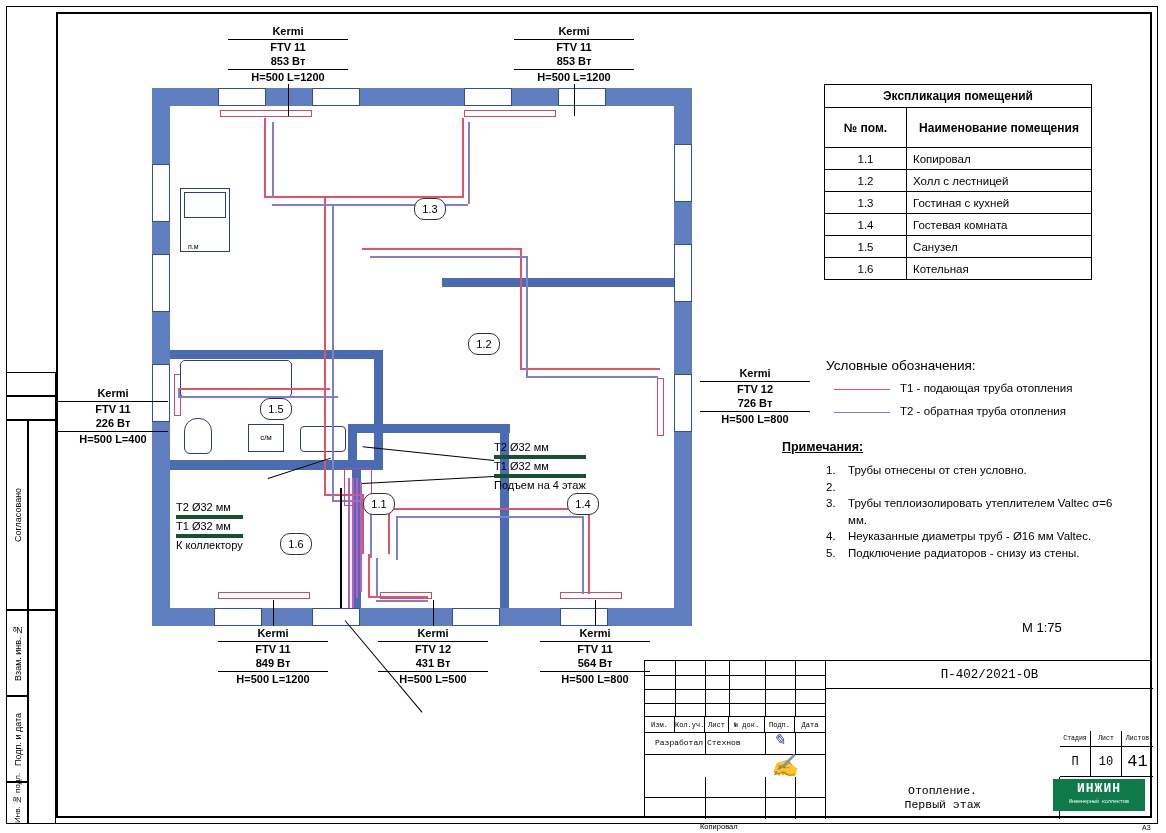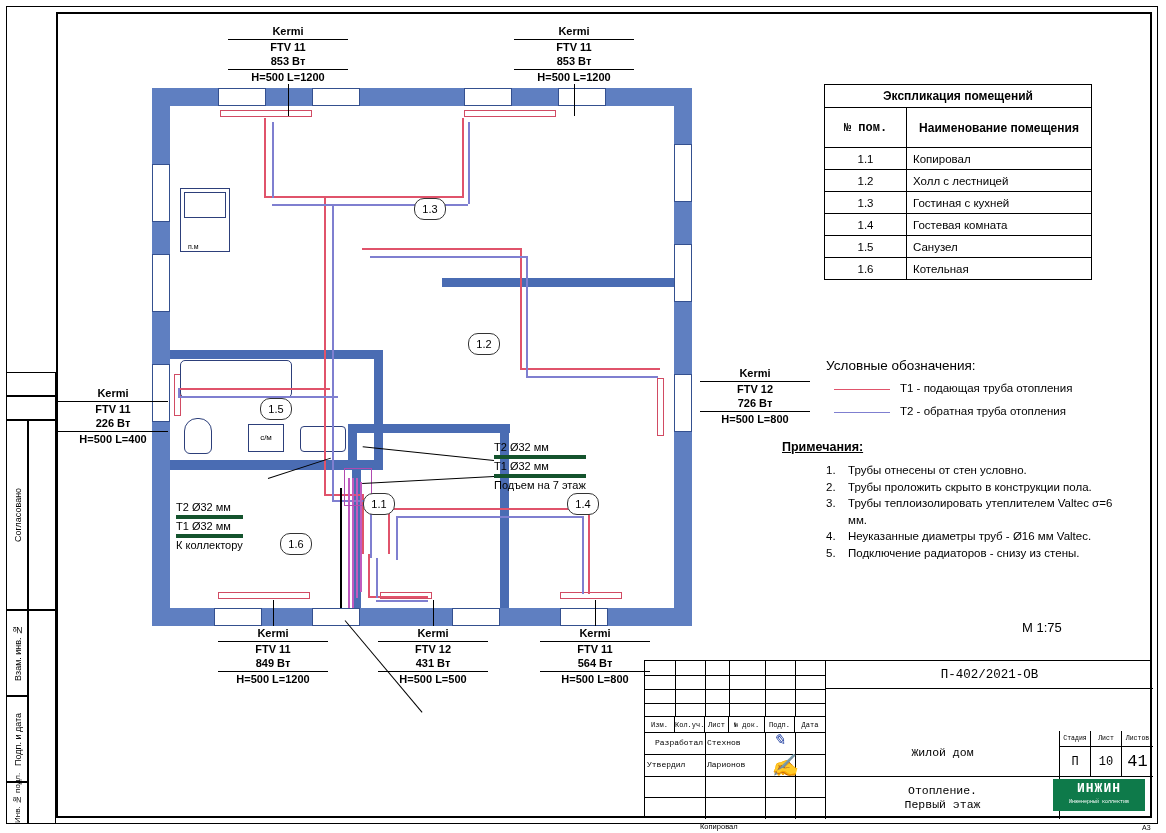--- a/index.html
+++ b/index.html
@@ -236,41 +236,41 @@
     <span class="ul">Kermi</span>
     <span>FTV 11</span><br>
     <span class="ul">564 Вт</span>
     <span>H=500 L=800</span>
   </div>
   <div class="leader" style="left:595px;top:600px;width:1px;height:26px;"></div>
 
   <div class="notebox" style="left:494px;top:440px;">
     <span class="l1">T2 Ø32 мм</span>
     <span class="l2">T1 Ø32 мм</span>
-    <span>Подъем на 7 этаж</span>
+    <span>Подъем на 4 этаж</span>
   </div>
   <div class="leader" style="left:362px;top:460px;width:132px;height:1px;transform:rotate(6deg);transform-origin:right center;"></div>
   <div class="leader" style="left:362px;top:476px;width:132px;height:1px;transform:rotate(-3deg);transform-origin:right center;"></div>
 
   <div class="notebox" style="left:176px;top:500px;">
     <span class="l1">T2 Ø32 мм</span>
     <span class="l2">T1 Ø32 мм</span>
     <span>К коллектору</span>
   </div>
   <div class="leader" style="left:268px;top:478px;width:66px;height:1px;transform:rotate(-18deg);transform-origin:left center;"></div>
 
   <div class="leader" style="left:345px;top:620px;width:120px;height:1px;transform:rotate(50deg);transform-origin:left center;"></div>
 
   <table class="expl">
     <tbody>
         <tr>
           <td class="hdr" colspan="2">Экспликация помещений</td>
         </tr>
     <tr>
-      <td class="c1 hdr" style="height:40px;font-family:Liberation Mono, monospace;">№ пом.</td>
+      <td class="c1 hdr" style="height:40px;">№ пом.</td>
       <td class="hdr">Наименование помещения</td>
     </tr>
     <tr>
           <td class="c1">1.1</td>
           <td>Копировал</td>
         </tr>
     <tr>
           <td class="c1">1.2</td>
           <td>Холл с лестницей</td>
         </tr>
@@ -300,21 +300,20 @@
   <div class="lg-text" style="left:900px;top:405px;">Т2 - обратная труба отопления</div>
 
   <div class="notes-title">Примечания:</div>
   <div class="notes">
     <div class="row">
         <span class="n">1.</span>
         <span>Трубы отнесены от стен условно.</span>
       </div>
     <div class="row">
         <span class="n">2.</span>
-        <span>Трубы проложить скрыто в конструкции пола.</span>
       </div>
     <div class="row">
         <span class="n">3.</span>
         <span>Трубы теплоизолировать утеплителем Valtec σ=6 мм.</span>
       </div>
     <div class="row">
         <span class="n">4.</span>
         <span>Неуказанные диаметры труб - Ø16 мм Valtec.</span>
       </div>
     <div class="row">
@@ -350,39 +349,29 @@
       <div style="position:absolute;left:150px;top:0;width:30px;height:16px;font-size:7px;text-align:center;line-height:16px;">Дата</div>
     </div>
 
     <div style="left:0;top:72px;width:180px;height:22px;border-bottom:1px solid #000;">
       <div style="position:absolute;left:2px;top:5px;font-size:8px;margin-left:8px;">Разработал</div>
       <div style="position:absolute;left:62px;top:5px;font-size:8px;">Стехнов</div>
       <div style="position:absolute;left:60px;top:0;width:1px;height:22px;background:#000;"></div>
       <div style="position:absolute;left:120px;top:0;width:1px;height:22px;background:#000;"></div>
       <div style="position:absolute;left:150px;top:0;width:1px;height:22px;background:#000;"></div>
     </div>
-    <div style="left:0;top:94px;width:180px;height:22px;border-bottom:1px solid #000;">
-      <div style="position:absolute;left:2px;top:5px;font-size:8px;">Утвердил</div>
-      <div style="position:absolute;left:62px;top:5px;font-size:8px;">Ларионов</div>
-      <div style="position:absolute;left:60px;top:0;width:1px;height:22px;background:#000;"></div>
-      <div style="position:absolute;left:120px;top:0;width:1px;height:22px;background:#000;"></div>
-      <div style="position:absolute;left:150px;top:0;width:1px;height:22px;background:#000;"></div>
-    </div>
     <div style="left:0;top:116px;width:180px;height:42px;">
       <div style="position:absolute;left:0;top:20px;width:180px;height:1px;background:#000;"></div>
       <div style="position:absolute;left:60px;top:0;width:1px;height:42px;background:#000;"></div>
       <div style="position:absolute;left:120px;top:0;width:1px;height:42px;background:#000;"></div>
       <div style="position:absolute;left:150px;top:0;width:1px;height:42px;background:#000;"></div>
     </div>
     <div style="left:180px;top:0;width:1px;height:158px;background:#000;"></div>
 
 
-    <div style="left:181px;top:70px;width:234px;height:46px;border-bottom:1px solid #000;border-right:1px solid #000;">
-      <div class="mid" style="position:relative;top:15px;">Жилой дом</div>
-    </div>
 
     <div style="left:415px;top:70px;width:93px;height:16px;border-bottom:1px solid #000;">
       <div style="position:absolute;left:0;top:0;width:31px;height:16px;border-right:1px solid #000;font-size:6.5px;text-align:center;line-height:16px;">Стадия</div>
       <div style="position:absolute;left:31px;top:0;width:31px;height:16px;border-right:1px solid #000;font-size:6.5px;text-align:center;line-height:16px;">Лист</div>
       <div style="position:absolute;left:62px;top:0;width:31px;height:16px;font-size:6.5px;text-align:center;line-height:16px;">Листов</div>
     </div>
     <div style="left:415px;top:86px;width:93px;height:30px;border-bottom:1px solid #000;">
       <div style="position:absolute;left:0;top:0;width:31px;height:30px;border-right:1px solid #000;font-size:12px;text-align:center;line-height:30px;">П</div>
       <div style="position:absolute;left:31px;top:0;width:31px;height:30px;border-right:1px solid #000;font-size:12px;text-align:center;line-height:30px;">10</div>
       <div style="position:absolute;left:62px;top:0;width:31px;height:30px;font-size:17px;text-align:center;line-height:30px;">41</div>

